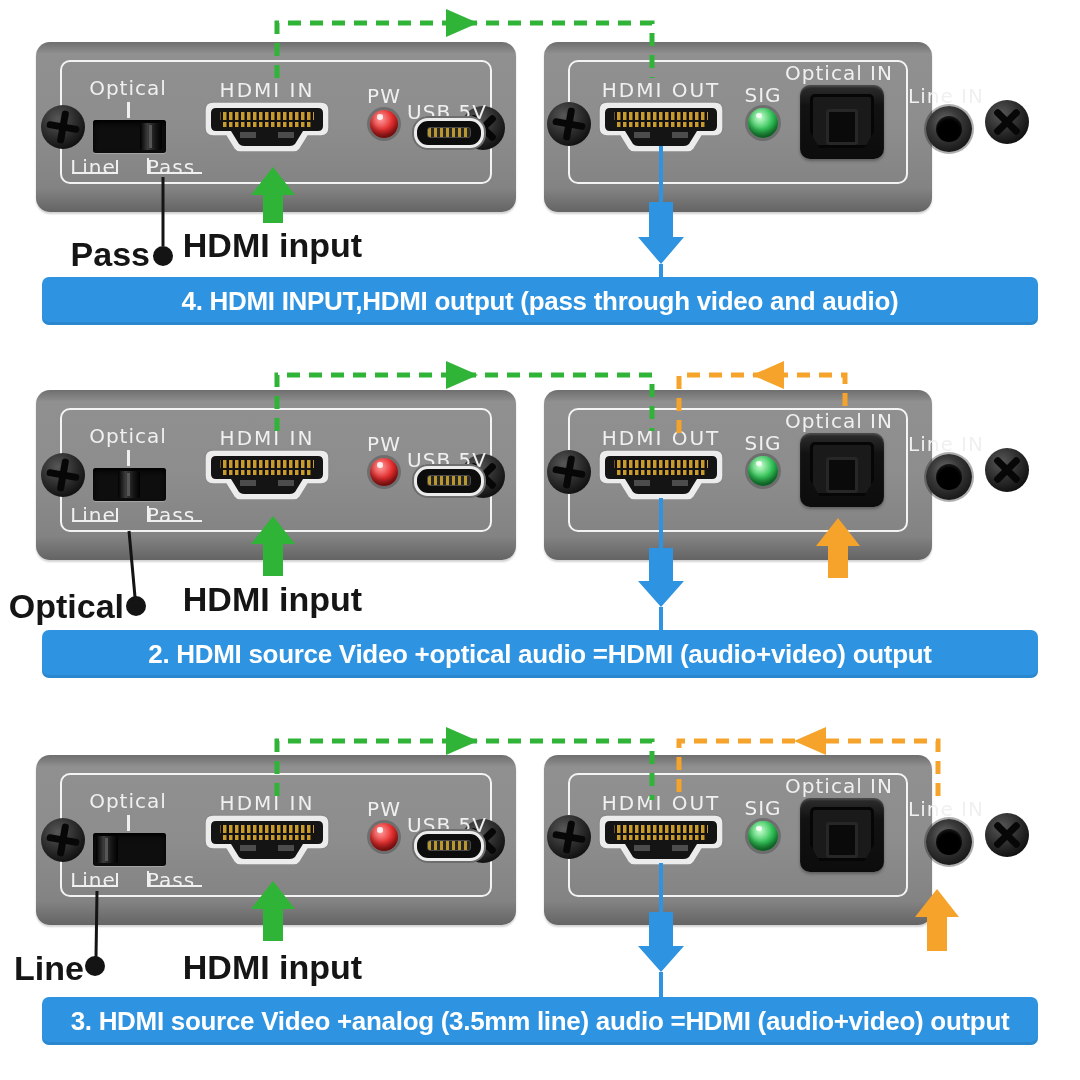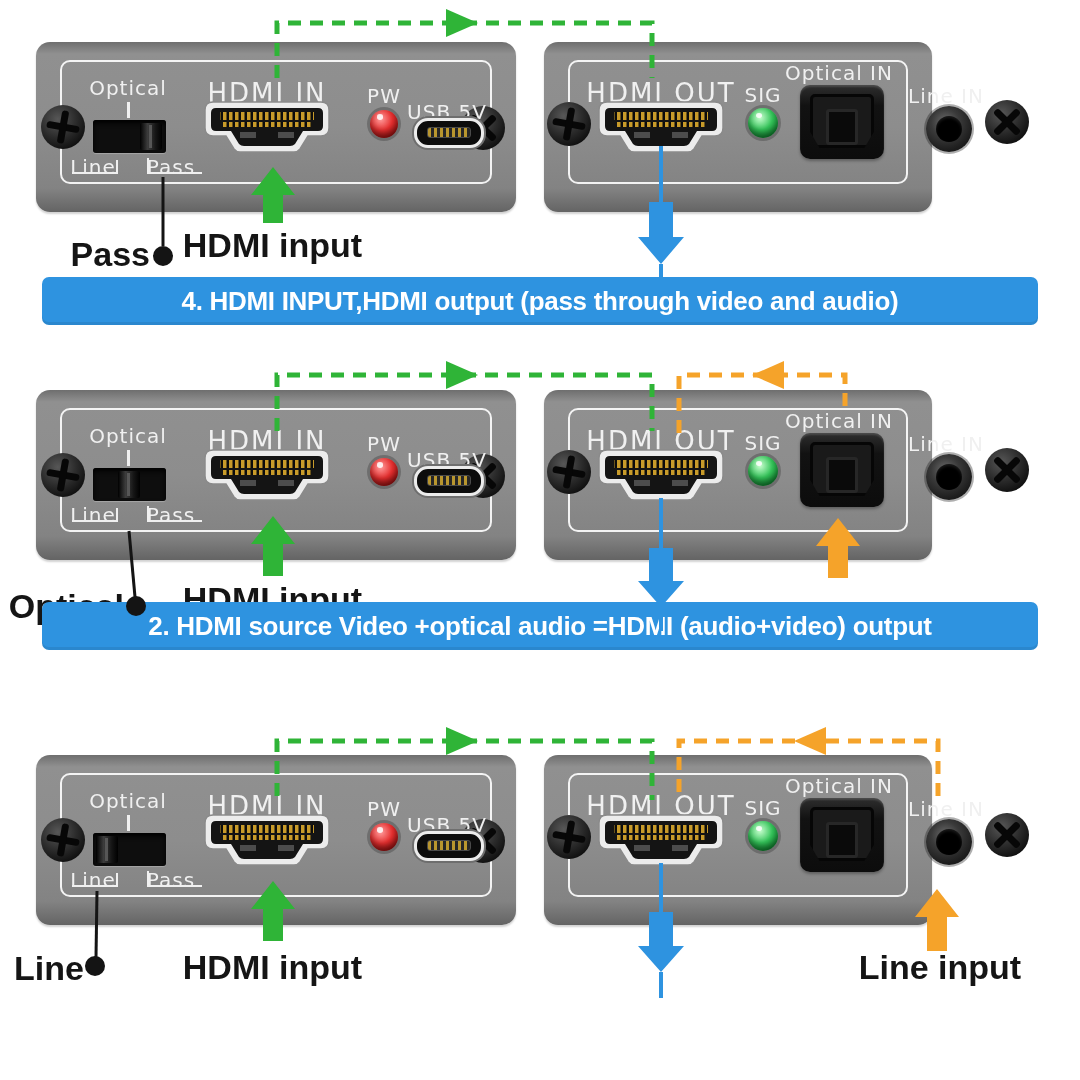--- a/index.html
+++ b/index.html
@@ -13,21 +13,21 @@
   .panel{position:absolute;height:170px;border-radius:14px;
     background:linear-gradient(180deg,#6e6e6e 0%,#909090 7%,#8d8d8d 50%,#838383 86%,#646464 100%);
     box-shadow:0 2px 2px rgba(0,0,0,.18);z-index:1}
   .panelL{left:36px;width:480px}
   .panelR{left:544px;width:388px}
   .inner{position:absolute;left:24px;right:24px;top:18px;bottom:28px;
     border:2px solid rgba(255,255,255,.9);border-radius:10px}
 
   .plabel{position:absolute;color:#f0f0f0;font-family:"DejaVu Sans",sans-serif;
     font-size:20px;letter-spacing:1px;text-align:center;white-space:nowrap;z-index:2}
-  .plabel.big{font-size:26px;letter-spacing:2px}
+  .plabel.big{font-size:20px;letter-spacing:2px}
 
   .screw{position:absolute;width:44px;height:44px;border-radius:50%;z-index:2;
     background:radial-gradient(circle at 38% 32%,#575757 0%,#2c2c2c 45%,#0f0f0f 78%)}
   .screw i{position:absolute;left:50%;top:50%;width:33px;height:7px;background:#070707;border-radius:3px}
   .screw i:first-child{transform:translate(-50%,-50%) rotate(10deg)}
   .screw i:last-child{transform:translate(-50%,-50%) rotate(100deg)}
   .screw.alt i:first-child{transform:translate(-50%,-50%) rotate(45deg)}
   .screw.alt i:last-child{transform:translate(-50%,-50%) rotate(135deg)}
 
   .led{position:absolute;border-radius:50%;z-index:2}
@@ -226,21 +226,21 @@
     <div class="plabel" style="left:189px;top:41px;width:60px">SIG</div>
     <div class="led green" style="left:204px;top:66px"></div>
     <div class="plabel" style="left:215px;top:19px;width:160px">Optical IN</div>
     <div class="tos" style="left:256px;top:43px"></div>
     <div class="plabel" style="left:342px;top:42px;width:120px">Line IN</div>
     <div class="jack" style="left:382px;top:64px"></div>
   </div>
 
   <div class="blabel t-right" style="left:0;top:587px;width:124px">Optical</div>
   <div class="blabel t-center" style="left:150px;top:580px;width:245px">HDMI input</div>
-  <div class="caption" style="top:602px">2. HDMI source Video +optical audio =HDMI (audio+video) output</div>
+  <div class="caption" style="top:630px">2. HDMI source Video +optical audio =HDMI (audio+video) output</div>
 
   <div class="panel panelL" style="top:755px">
     <div class="inner"></div>
     <div class="screw" style="left:5px;top:63px">
         <i></i>
         <i></i>
       </div>
     <div class="screw alt" style="left:425px;top:64px">
         <i></i>
         <i></i>
@@ -291,21 +291,21 @@
     <div class="plabel" style="left:189px;top:41px;width:60px">SIG</div>
     <div class="led green" style="left:204px;top:66px"></div>
     <div class="plabel" style="left:215px;top:19px;width:160px">Optical IN</div>
     <div class="tos" style="left:256px;top:43px"></div>
     <div class="plabel" style="left:342px;top:42px;width:120px">Line IN</div>
     <div class="jack" style="left:382px;top:64px"></div>
   </div>
 
   <div class="blabel t-right" style="left:0;top:949px;width:84px">Line</div>
   <div class="blabel t-center" style="left:150px;top:948px;width:245px">HDMI input</div>
-  <div class="blabel t-center" style="left:830px;top:948px;width:220px">Line input</div>
+  <div class="caption" style="top:997px">3. HDMI source Video +analog (3.5mm line) audio =HDMI (audio+video) output</div>
 
   <svg class="overlay" width="1080" height="1080" viewBox="0 0 1080 1080">
 
     <path class="dg" d="M277,78 V23 H652 V78"></path>
     <polygon class="ag" points="446,9 446,37 478,23"></polygon>
     <polygon class="ag" points="273,167 295,195 283,195 283,223 263,223 263,195 251,195"></polygon>
     <line class="lb" x1="661" y1="146" x2="661" y2="204"></line>
     <polygon class="ab" points="673,202 673,237 684,237 661,264 638,237 649,237 649,202"></polygon>
     <line class="lb" x1="661" y1="264" x2="661" y2="278"></line>
     <line class="cl" x1="163" y1="177" x2="163" y2="246"></line>

